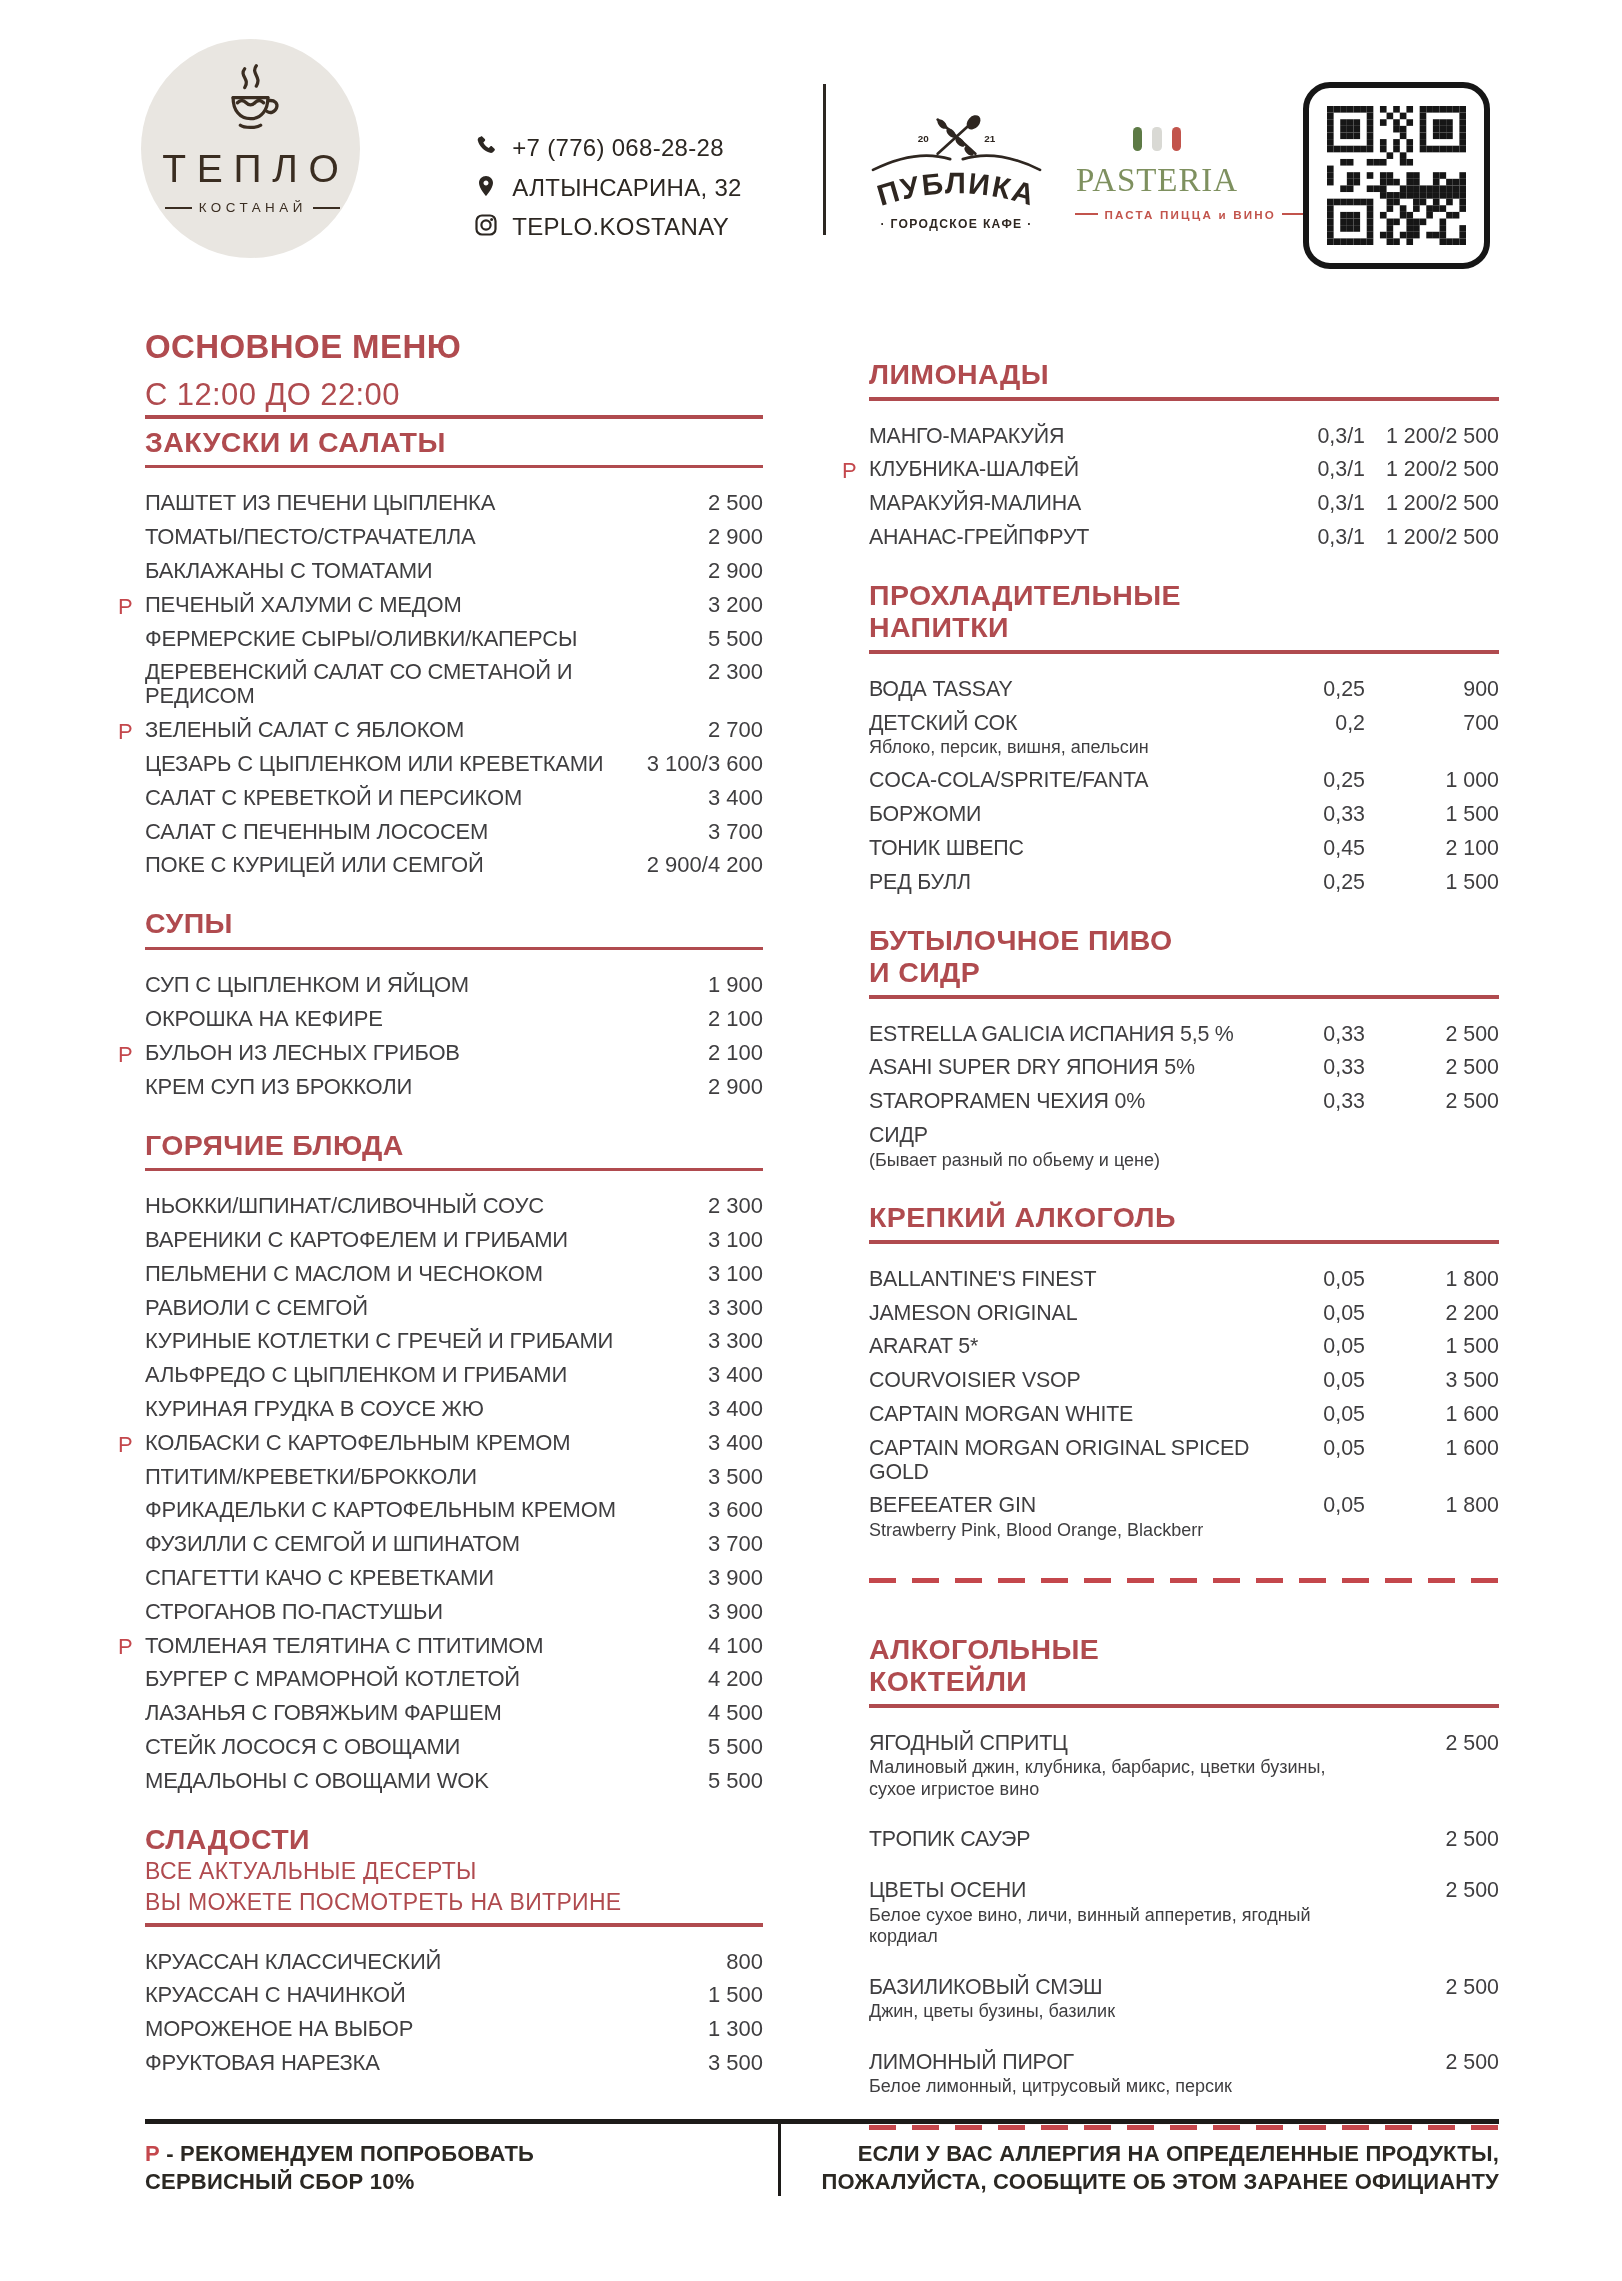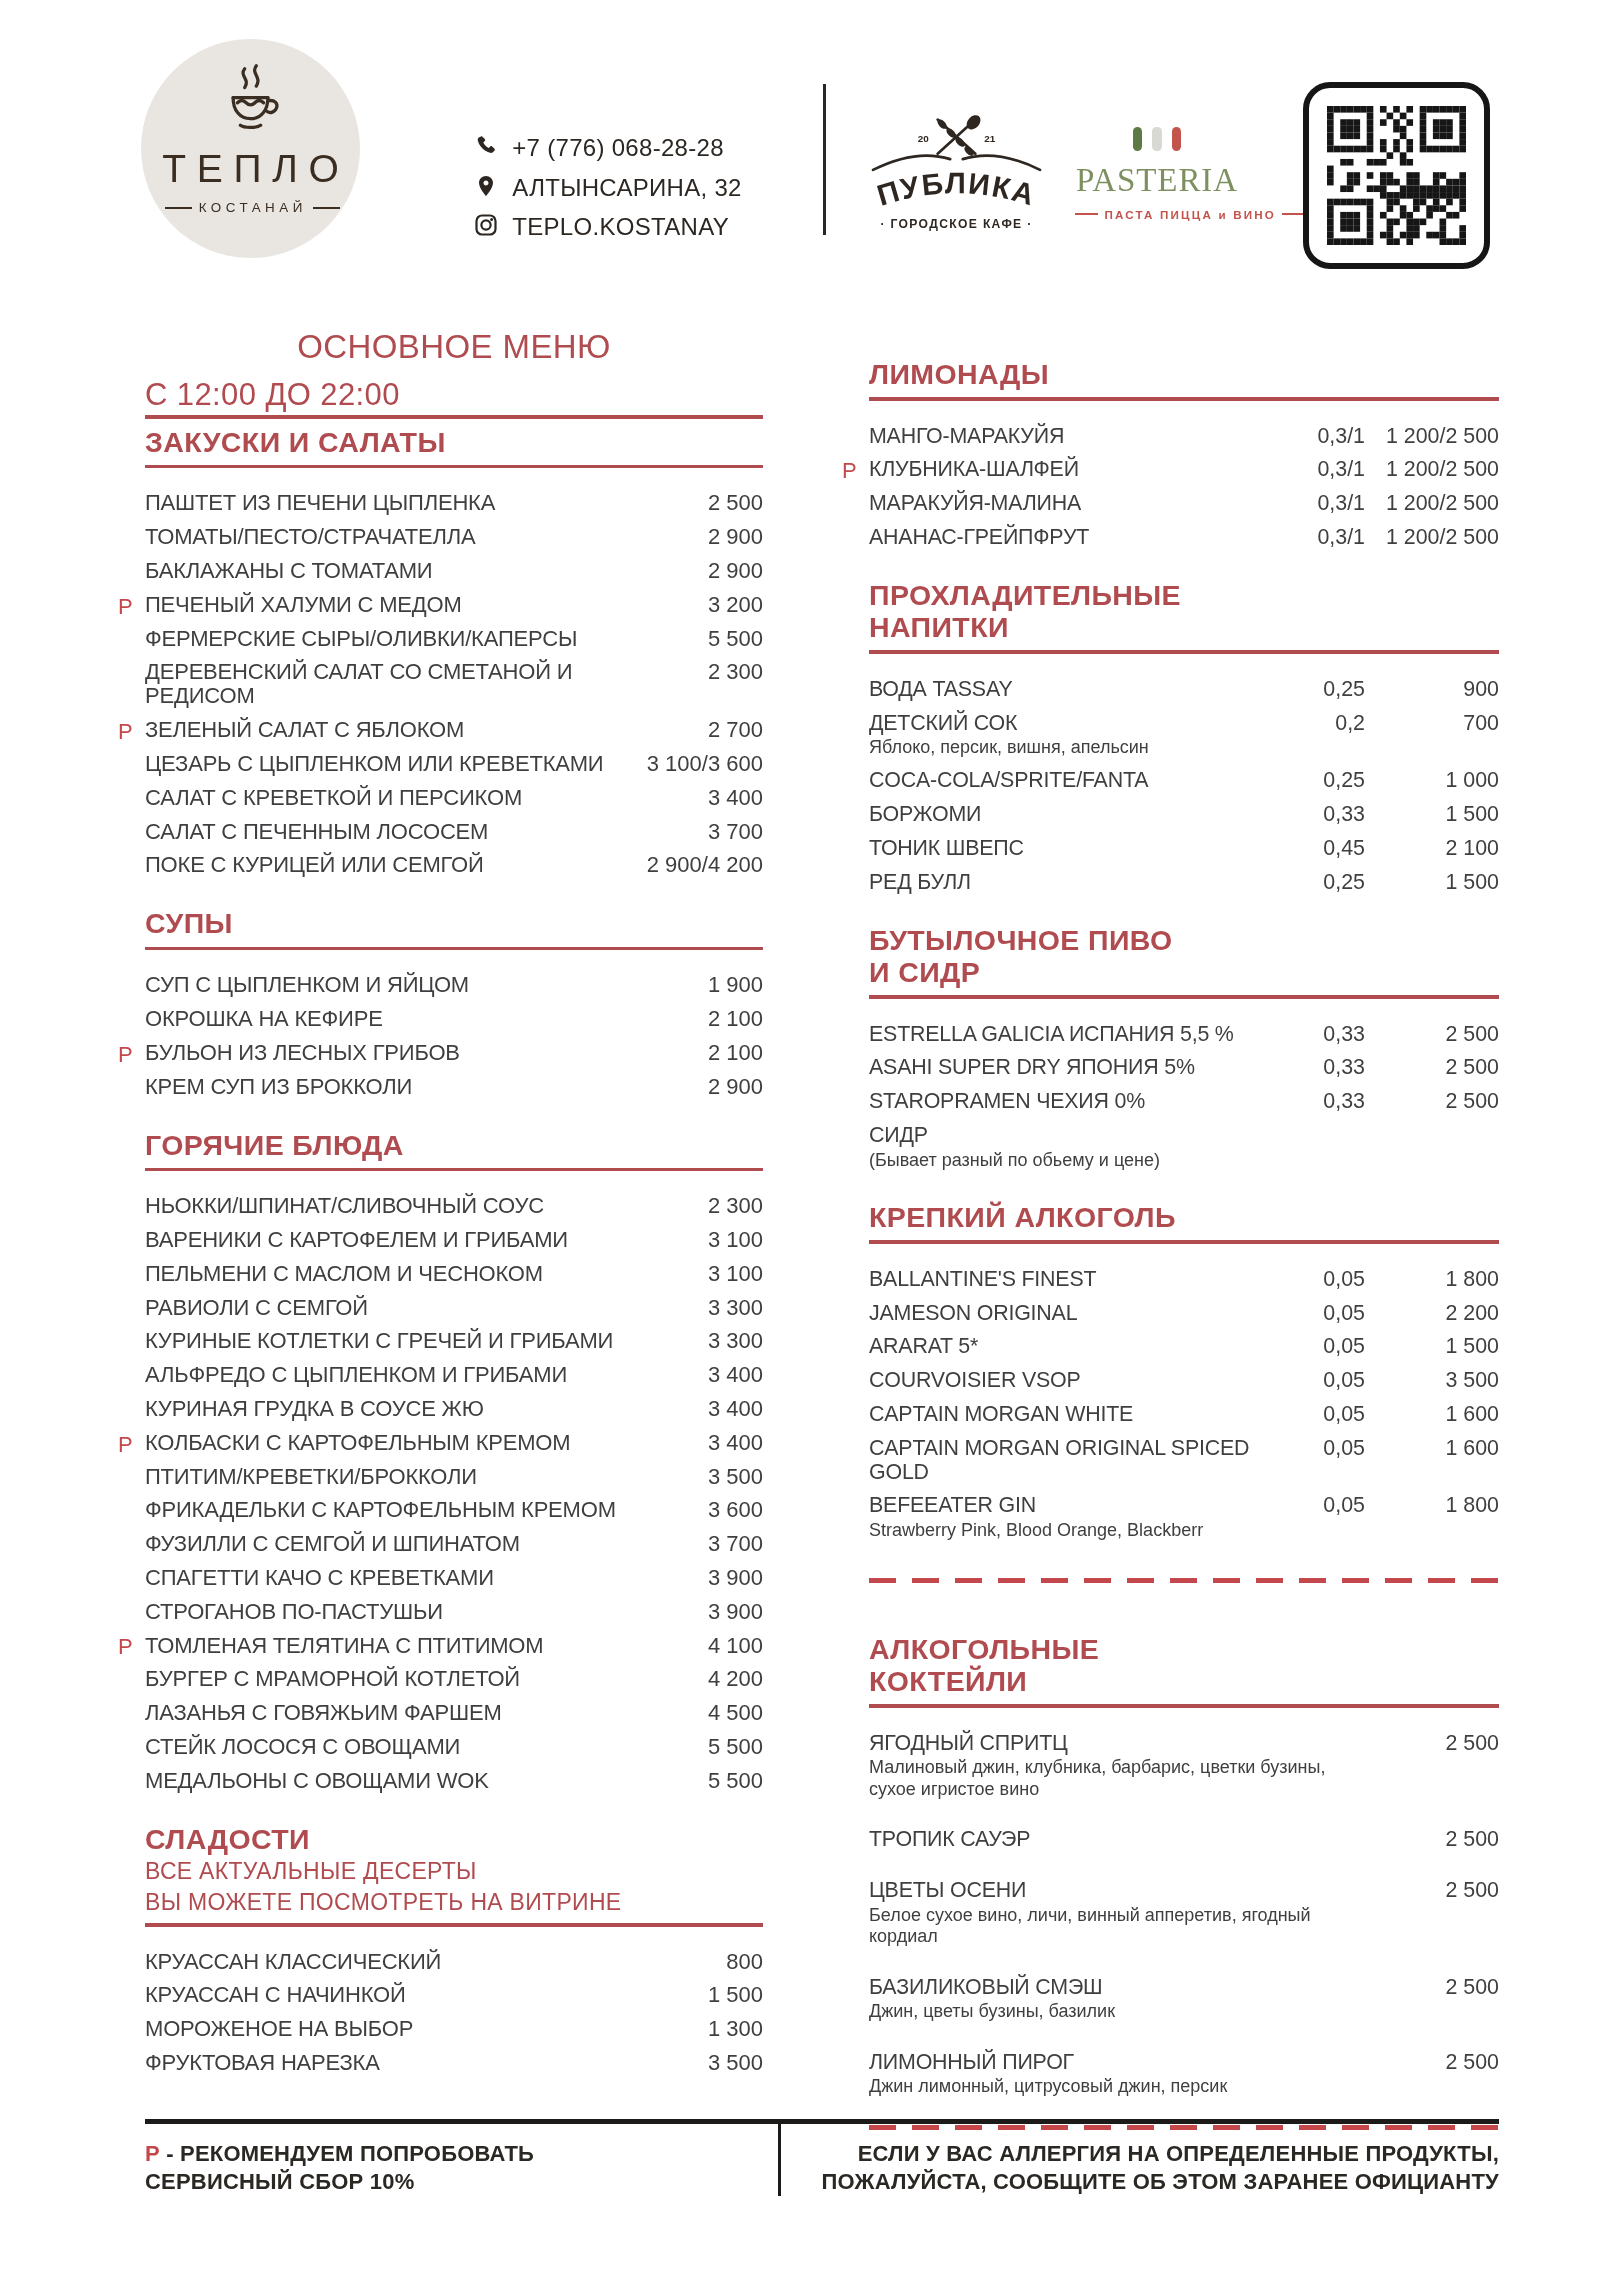--- a/index.html
+++ b/index.html
@@ -30,21 +30,21 @@
   .pasteria-title{font-family:"Liberation Serif","DejaVu Serif",serif;font-size:33px;color:var(--pasteria-green);letter-spacing:0.9px;}
   .pasteria-sub{display:flex;align-items:center;margin-top:9px;font-size:11.6px;
     font-weight:700;letter-spacing:2.2px;color:var(--pasteria-red);white-space:nowrap;}
   .pdash{width:23px;height:1.8px;background:var(--pasteria-red);margin:0 6.2px;flex:none;}
   .qr-box{position:absolute;left:1303px;top:82px;width:187px;height:187px;border:6.2px solid #161616;
     border-radius:27px;box-sizing:border-box;display:flex;align-items:center;justify-content:center;background:#fff;}
   #qr-svg{width:139px;height:139px;}
   
   #left-col{position:absolute;left:145px;top:328px;width:618px;}
   #right-col{position:absolute;left:869px;top:328px;width:630px;}
-  .intro-title{font-size:33px;line-height:37px;font-weight:400;color:var(--accent-red);letter-spacing:0.4px;text-align:center;}
+  .intro-title{font-size:33px;line-height:37px;font-weight:700;color:var(--accent-red);letter-spacing:0.4px;}
   .intro-sub{font-size:31px;line-height:27px;margin-top:16px;color:var(--accent-red);letter-spacing:0.4px;}
   .rule{height:3.6px;background:var(--accent-red);margin-top:9px;}
   .sect{margin-top:30px;}
   .sect.first{margin-top:0;}
   .sect.first .sec-title{margin-top:7.1px;}
   .sec-title{font-size:28.5px;line-height:32px;font-weight:700;color:var(--accent-red);letter-spacing:0.4px;}
   .sec-note{font-size:23px;line-height:27px;color:var(--accent-red);letter-spacing:0.3px;margin-top:3.6px;}
   .sect .rule{margin-top:7.1px;}
   .list{margin-top:23px;}
   .item-row{position:relative;display:flex;align-items:flex-start;margin-bottom:9.8px;}
@@ -856,21 +856,21 @@
             <div class="item-row">
               <div class="item-main">
                 <div class="item-name">БАЗИЛИКОВЫЙ СМЭШ</div>
                 <div class="item-desc">Джин, цветы бузины, базилик</div>
               </div>
               <div class="item-price">2 500</div>
             </div>
             <div class="item-row">
               <div class="item-main">
                 <div class="item-name">ЛИМОННЫЙ ПИРОГ</div>
-                <div class="item-desc">Джин лимонный, цитрусовый джин, персик</div>
+                <div class="item-desc">Белое лимонный, цитрусовый микс, персик</div>
               </div>
               <div class="item-price">2 500</div>
             </div>
           </div>
         </section>
         <div class="dashed last"></div>
       </div>
   </div>
 
   <div class="footer-rule"></div>

